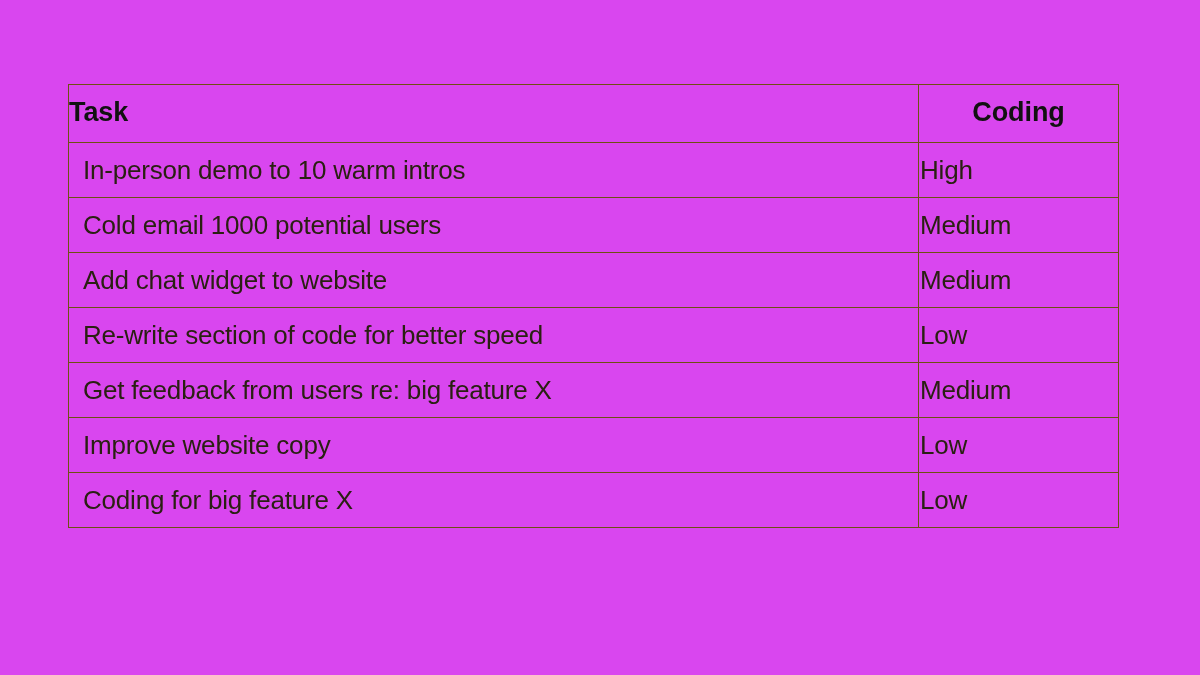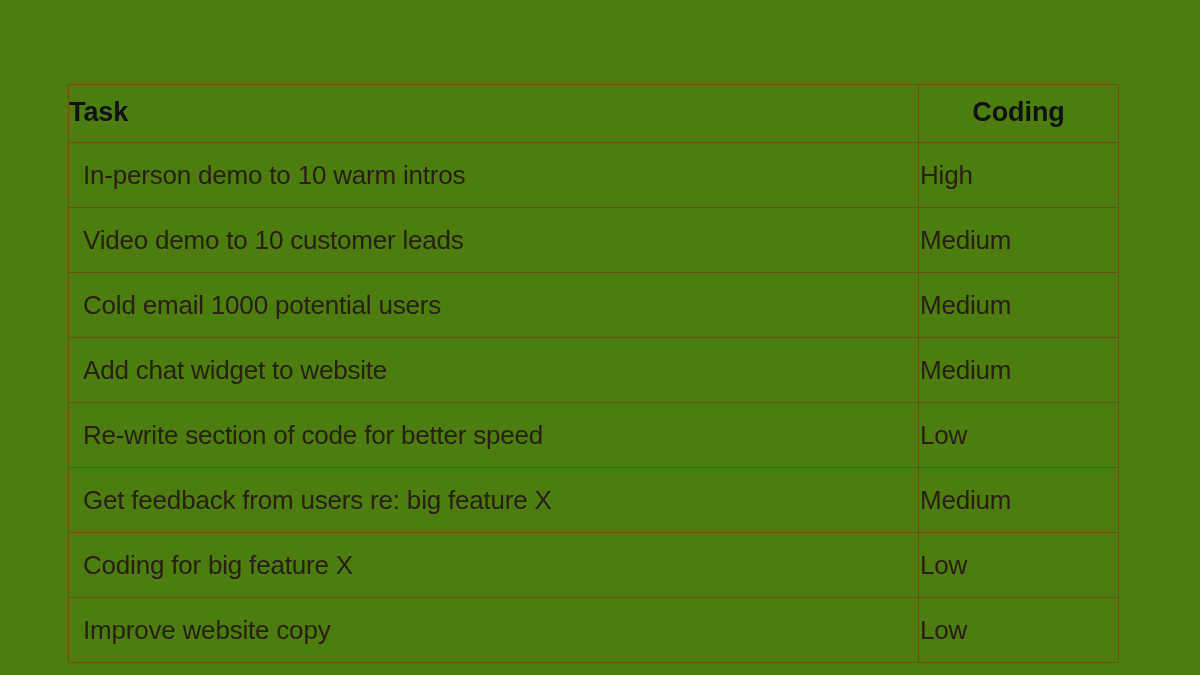--- a/index.html
+++ b/index.html
@@ -12,21 +12,21 @@
     height: 675px;
     background: #f8bd0c;
     font-family: "Liberation Sans", sans-serif;
     overflow: hidden;
   }
 
   #slide {
     position: relative;
     width: 1200px;
     height: 675px;
-    background: #4d7c0f;
+    background: #d946ef;
   }
 
   
   #impact-table {
     position: absolute;
     left: 68px;
     top: 84px;
     width: 1050px;          
     border-collapse: collapse;
     table-layout: fixed;
@@ -54,21 +54,21 @@
   }
   th.th-task {
     text-align: left;
     padding-left: 14px;
   }
   th.th-impact {
     text-align: center;
   }
 
   
-  #impact-table tbody tr { height: 65px; }
+  #impact-table tbody tr { height: 55px; }
 
   #impact-table tbody td {
     color: #2a2012;
     font-weight: normal;
     font-size: 26px;
     letter-spacing: -0.2px;
     vertical-align: middle;
   }
   td.cell-task {
     text-align: left;
@@ -95,43 +95,39 @@
         <th class="th-task">Task</th>
         <th class="th-impact">Coding</th>
       </tr>
     </thead>
     <tbody id="table-body">
         <tr>
           <td class="cell-task">In-person demo to 10 warm intros</td>
           <td class="cell-impact">High</td>
         </tr>
         <tr>
-          <td class="cell-task">Video demo to 10 customer leads</td>
-          <td class="cell-impact">Medium</td>
-        </tr>
-        <tr>
           <td class="cell-task">Cold email 1000 potential users</td>
           <td class="cell-impact">Medium</td>
         </tr>
         <tr>
           <td class="cell-task">Add chat widget to website</td>
           <td class="cell-impact">Medium</td>
         </tr>
         <tr>
           <td class="cell-task">Re-write section of code for better speed</td>
           <td class="cell-impact">Low</td>
         </tr>
         <tr>
           <td class="cell-task">Get feedback from users re: big feature X</td>
           <td class="cell-impact">Medium</td>
         </tr>
         <tr>
-          <td class="cell-task">Coding for big feature X</td>
+          <td class="cell-task">Improve website copy</td>
           <td class="cell-impact">Low</td>
         </tr>
         <tr>
-          <td class="cell-task">Improve website copy</td>
+          <td class="cell-task">Coding for big feature X</td>
           <td class="cell-impact">Low</td>
         </tr>
       </tbody>
   </table>
 
 </div>
 
 </body></html>

